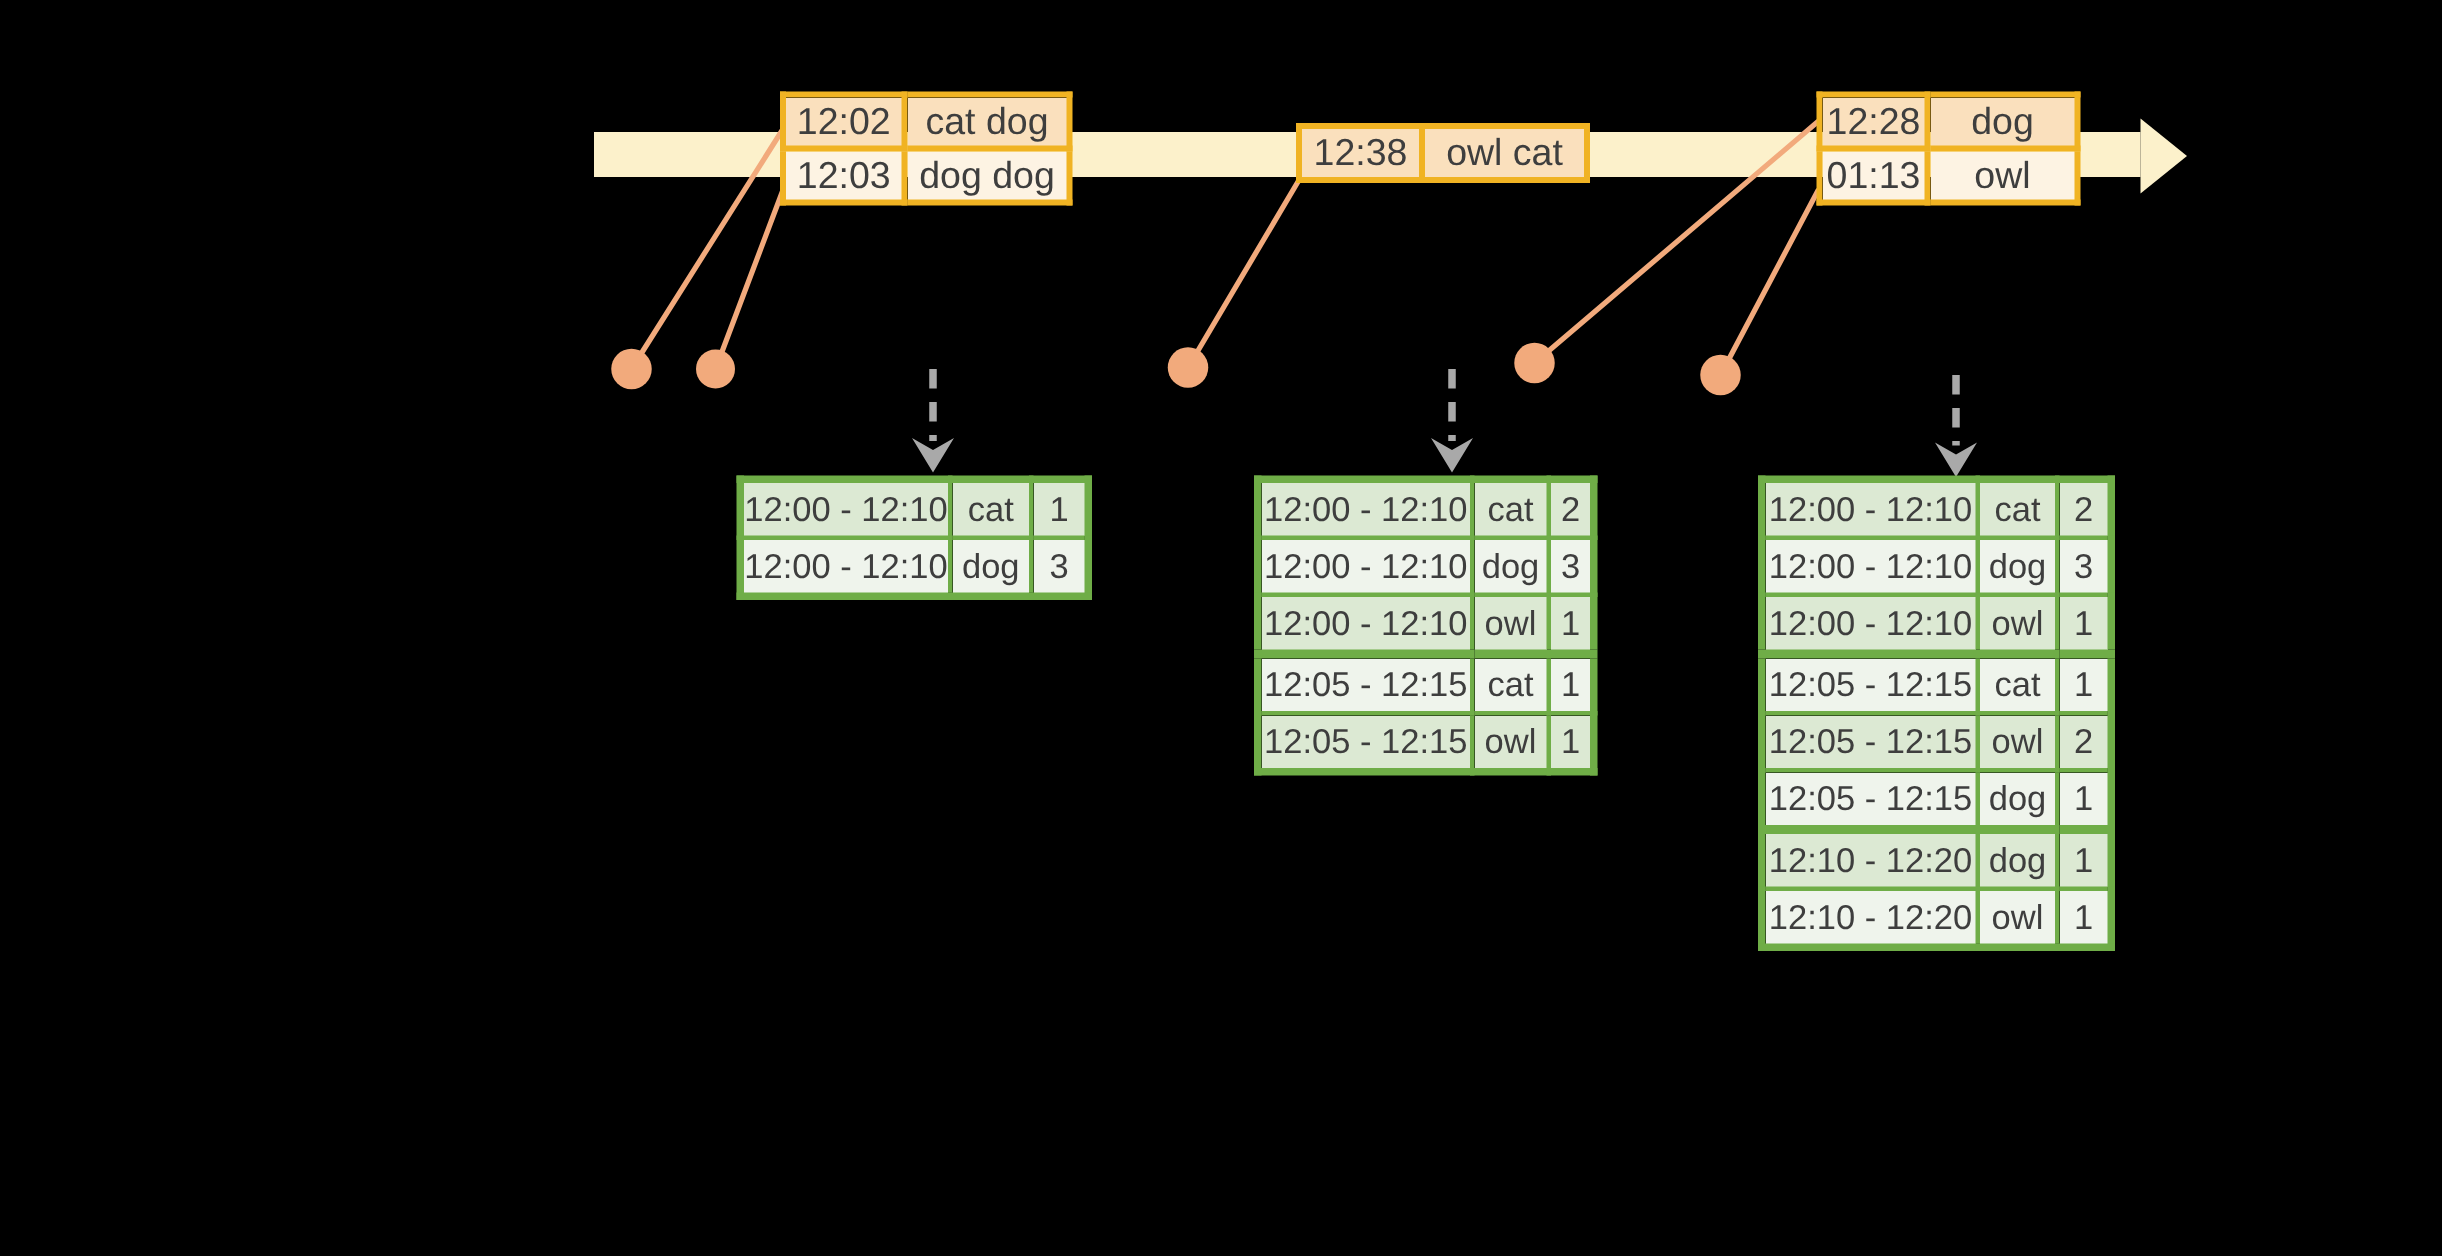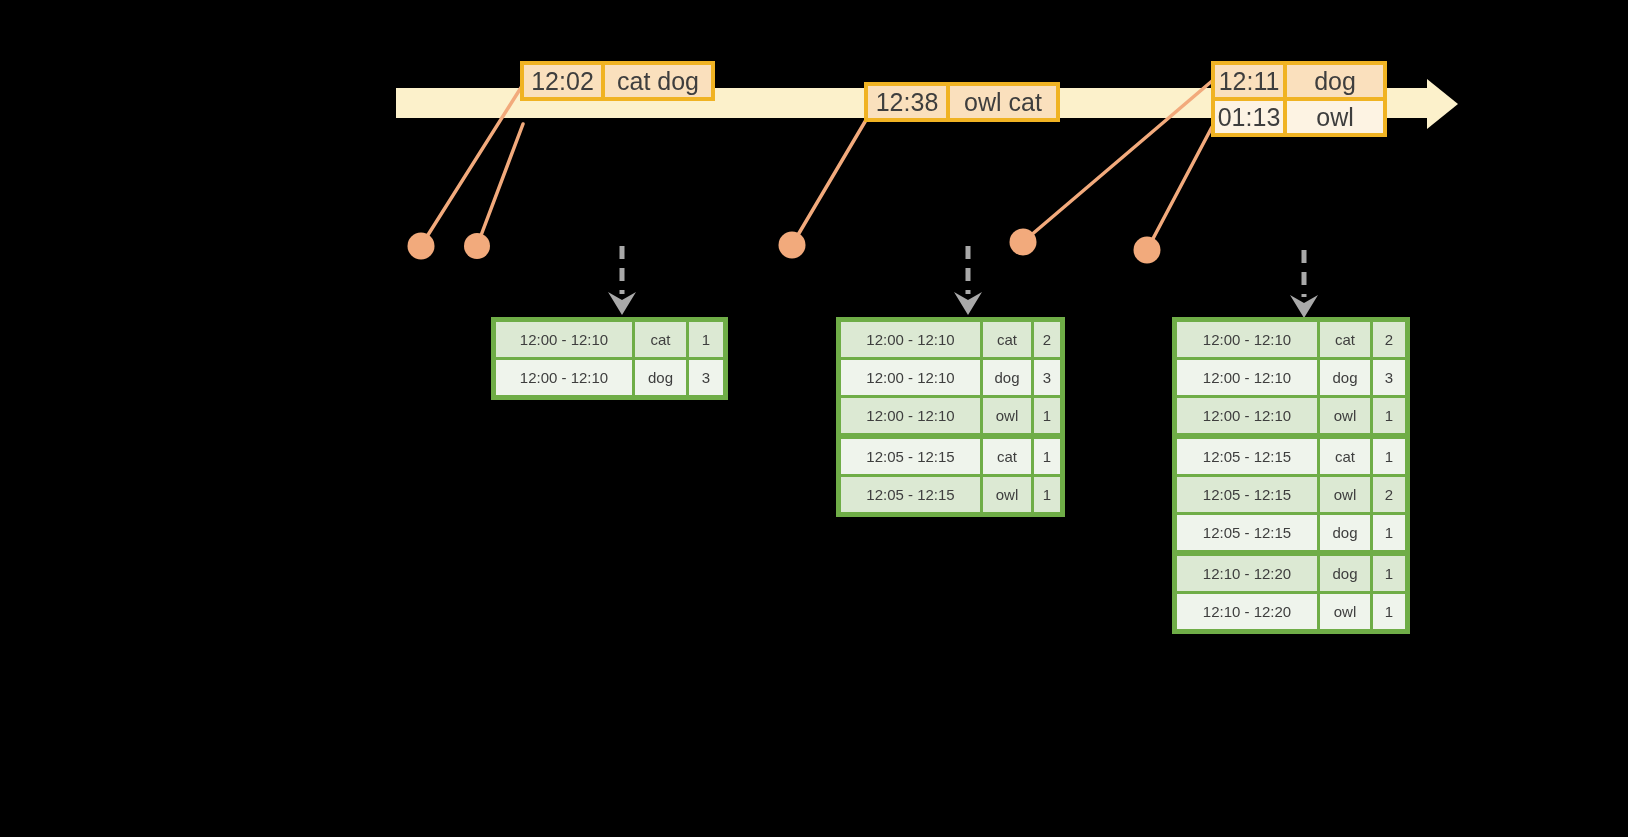--- a/index.html
+++ b/index.html
@@ -38,21 +38,21 @@
   .overlay .trigger-shaft{stroke:var(--trigger_arrow);stroke-width:5;stroke-dasharray:13 9;}
   .overlay .trigger-head{fill:var(--trigger_arrow);}
   
   table{border-collapse:collapse;position:absolute;z-index:3;table-layout:fixed;}
   table td{text-align:center;vertical-align:middle;padding:0;overflow:hidden;white-space:nowrap;}
   .event-table{font-size:25px;}
   .event-table td{border:4px solid var(--event_border);height:32px;}
   .event-table tr.odd td{background:var(--event_row_dark);}
   .event-table tr.even td{background:var(--event_row_light);}
   
-  .result-table{font-size:15px;border:5px solid var(--result_border);}
+  .result-table{font-size:23px;border:5px solid var(--result_border);}
   .result-table td{border:3px solid var(--result_border);height:35px;}
   .result-table tr.odd td{background:var(--result_row_dark);}
   .result-table tr.even td{background:var(--result_row_light);}
   .result-table tr.group-start td{border-top:6px solid var(--result_border);}
 </style>
 </head>
 <body>
 
 <div class="canvas">
 
@@ -91,20 +91,24 @@
   <table class="event-table" style="left:520px;top:61px">
     <colgroup>
         <col style="width:81px">
         <col style="width:110px">
       </colgroup>
     <tbody>
         <tr class="odd">
           <td>12:02</td>
           <td>cat dog</td>
         </tr>
+        <tr class="even">
+          <td>12:03</td>
+          <td>dog dog</td>
+        </tr>
       </tbody>
   </table>
 
   <table class="event-table" style="left:864px;top:82px">
     <colgroup>
         <col style="width:82px">
         <col style="width:110px">
       </colgroup>
     <tbody>
         <tr class="odd">
@@ -114,21 +118,21 @@
       </tbody>
   </table>
 
   <table class="event-table" style="left:1211px;top:61px">
     <colgroup>
         <col style="width:72px">
         <col style="width:100px">
       </colgroup>
     <tbody>
         <tr class="odd">
-          <td>12:11</td>
+          <td>12:28</td>
           <td>dog</td>
         </tr>
         <tr class="even">
           <td>01:13</td>
           <td>owl</td>
         </tr>
       </tbody>
   </table>
 
   <table class="result-table" style="left:491px;top:317px">

